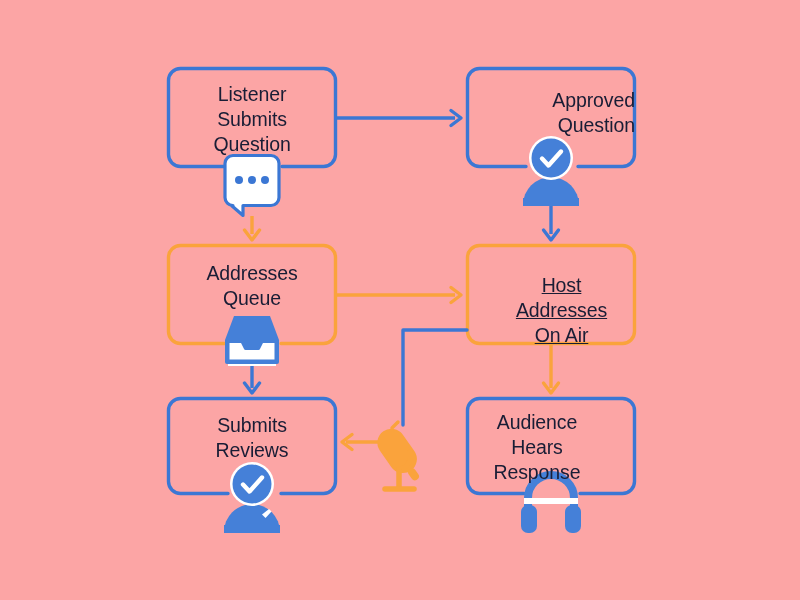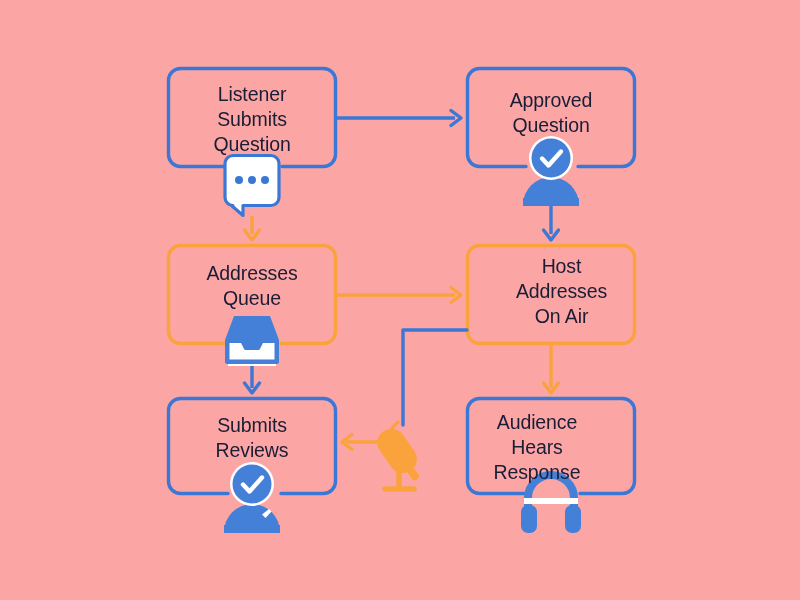--- a/index.html
+++ b/index.html
@@ -186,27 +186,27 @@
       <line x1="385" y1="489" x2="414" y2="489" stroke="#faa33c" stroke-width="5.5" stroke-linecap="round"></line>
       <line x1="392" y1="428" x2="398" y2="422" stroke="#faa33c" stroke-width="3.4" stroke-linecap="round"></line>
     </g>
 
   </svg>
 
   <div class="node-label" style="left:168px; top:82px; width:168px;">Listener
 Submits
 Question</div>
 
-  <div class="node-label" style="left:467px; top:88px; width:168px;">Approved
+  <div class="node-label" style="left:467px; top:88px; width:168px;text-align:right;">Approved
 Question</div>
 
   <div class="node-label" style="left:168px; top:261px; width:168px;">Addresses
 Queue</div>
 
-  <div class="node-label" style="left:467px; top:254px; width:189px;">Host
+  <div class="node-label" style="left:467px; top:273px; width:189px;text-decoration:underline;">Host
 Addresses
 On Air</div>
 
   <div class="node-label" style="left:168px; top:413px; width:168px;">Submits
 Reviews</div>
 
   <div class="node-label" style="left:467px; top:410px; width:140px;">Audience
 Hears
 Response</div>
 

